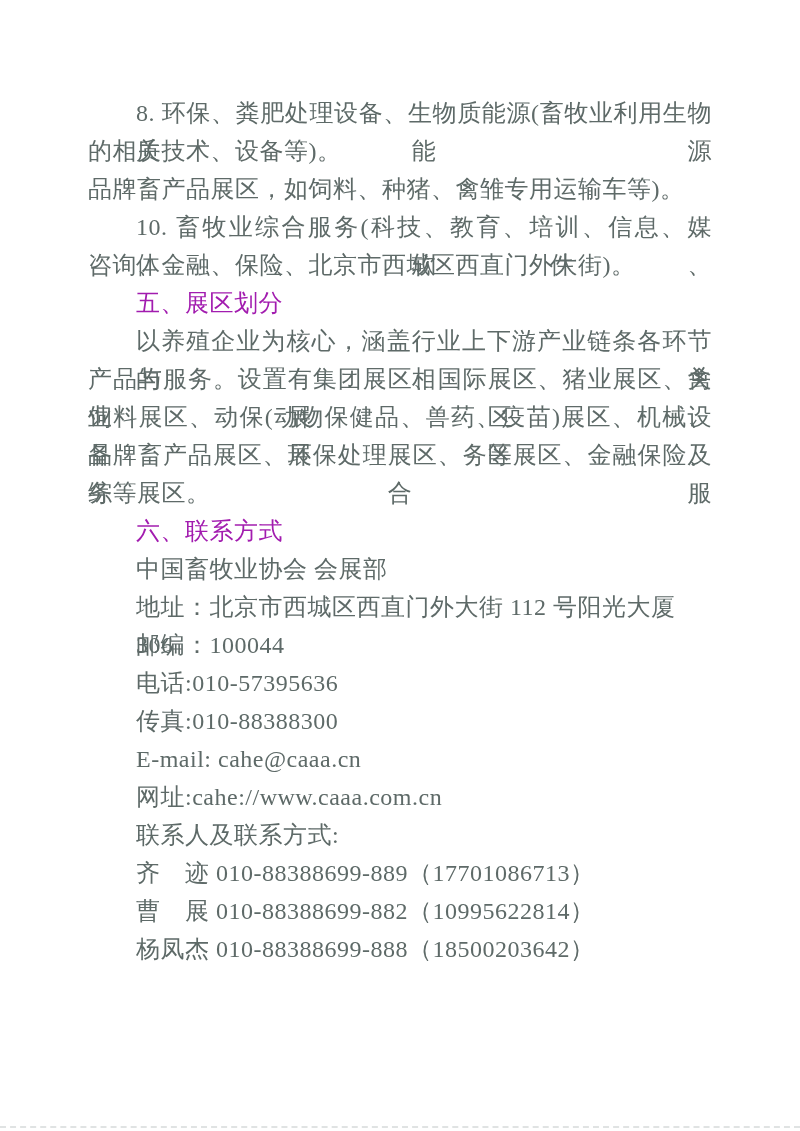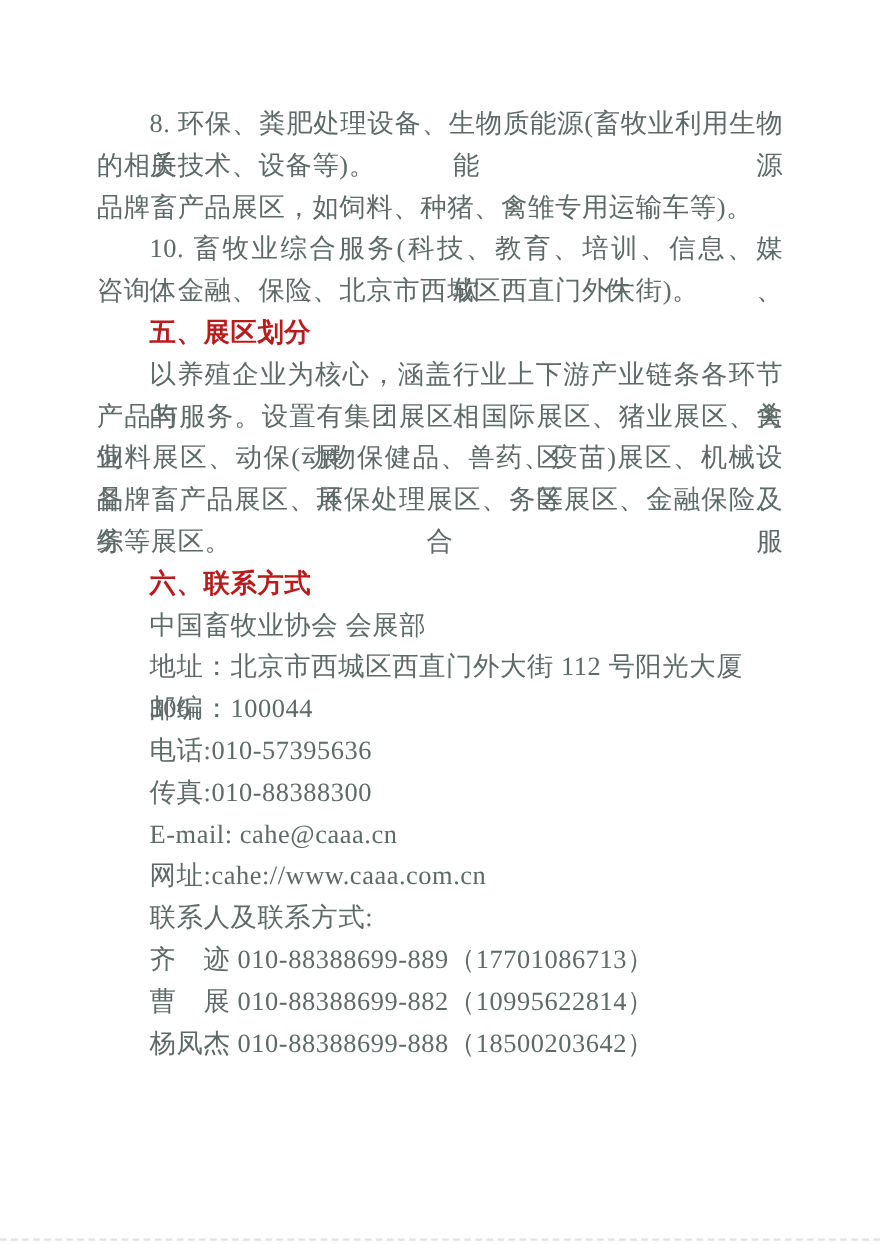--- a/index.html
+++ b/index.html
@@ -31,22 +31,22 @@
   .ln {
     height: 38px;
     line-height: 38px;
     letter-spacing: 0.5px;
   }
   .first   { padding-left: 48px; }
   .full    { text-align: justify; text-align-last: justify; }
   .first.full { text-align: justify; text-align-last: justify; }
   .heading {
     padding-left: 48px;
-    font-weight: bold;
-    color: #b91c1c;
+    font-weight: normal;
+    color: #a21caf;
   }
   .contact { padding-left: 48px; }
   .scan-edge {
     position: absolute;
     left: 0;
     bottom: 3px;
     width: 100%;
     height: 0;
     border-top: 2px dashed var(--artifact-color);
     opacity: 0.45;

